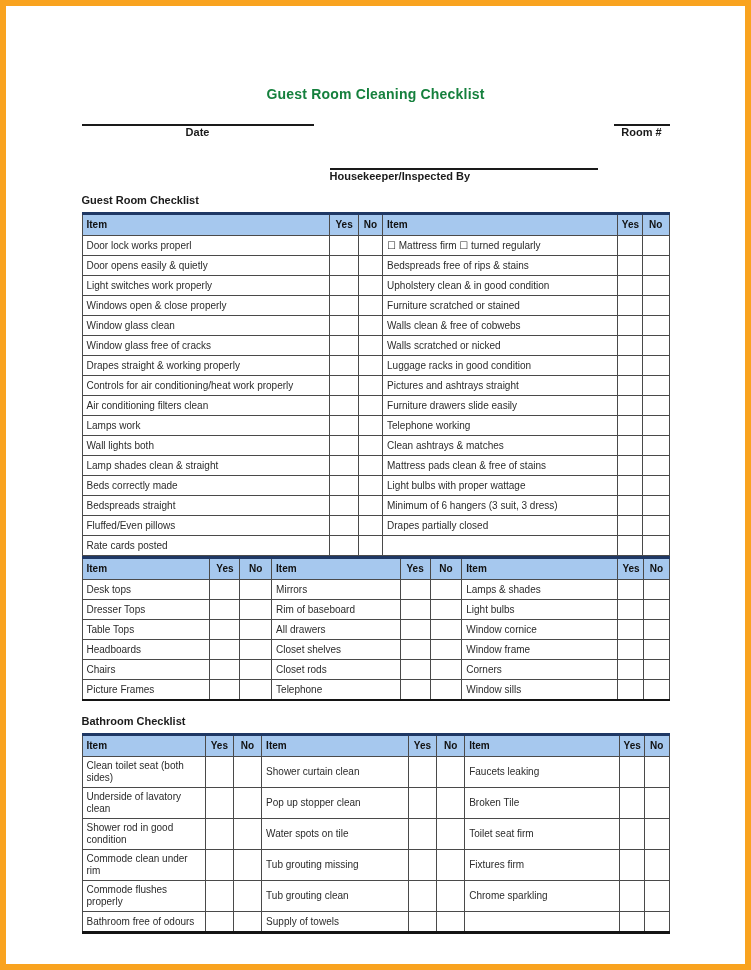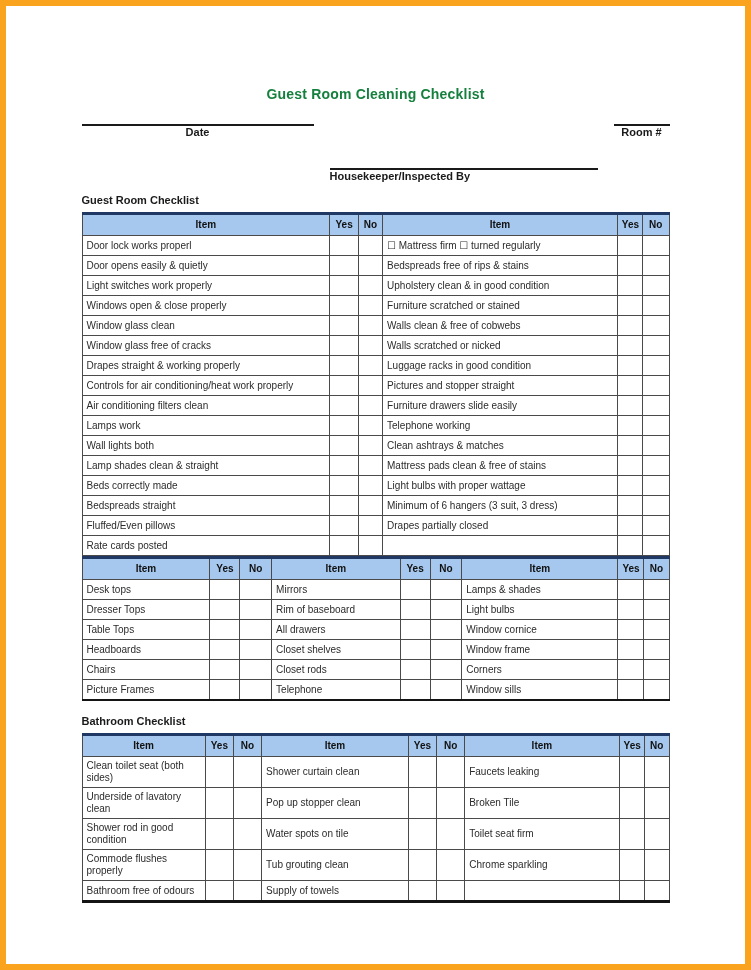--- a/index.html
+++ b/index.html
@@ -13,21 +13,21 @@
   .doc-title{font-size:14px;font-weight:bold;text-align:center;margin:80px 0 0;color:#15803d;letter-spacing:.2px;}
   .sig-row{display:flex;justify-content:space-between;margin-top:22px;}
   .sig-seg{border-top:2px solid #1a1a1a;padding-top:0;font-weight:bold;font-size:11px;text-align:center;color:#1a1a1a;}
   .sig-date{width:232px;}
   .sig-hk{width:268px;text-align:left;margin-top:44px;}
   .sig-room{width:56px;}
   .section-title{text-align:left;font-weight:bold;font-size:11px;color:#1a1a1a;margin:12px 0 6px;}
   table{border-collapse:collapse;width:100%;table-layout:fixed;}
   th,td{border:1px solid #4a4a4a;font-size:10px;padding:2px 4px;vertical-align:middle;overflow:hidden;line-height:12px;color:#2b2b2b;}
   th{background:#A6C8EE;border-top:3px solid #1F3864;font-size:10px;padding:4px 4px;color:#111;}
-  th.h-item{text-align:center;}
+  th.h-item{text-align:left;}
   th.h-chk{text-align:center;}
   td.item{height:13px;padding:3px 4px;}
   td.chk{background:#fff;}
   table.t2{border-bottom:2px solid #141414;}
   table.t3{border-bottom:3px solid #141414;}
 </style>
 </head>
 <body>
 
 <div class="frame">
@@ -122,21 +122,21 @@
             <td class="chk"></td>
             <td class="chk"></td>
             <td class="item">Luggage racks in good condition</td>
             <td class="chk"></td>
             <td class="chk"></td>
           </tr>
           <tr>
             <td class="item">Controls for air conditioning/heat work properly</td>
             <td class="chk"></td>
             <td class="chk"></td>
-            <td class="item">Pictures and stopper straight</td>
+            <td class="item">Pictures and ashtrays straight</td>
             <td class="chk"></td>
             <td class="chk"></td>
           </tr>
           <tr>
             <td class="item">Air conditioning filters clean</td>
             <td class="chk"></td>
             <td class="chk"></td>
             <td class="item">Furniture drawers slide easily</td>
             <td class="chk"></td>
             <td class="chk"></td>
@@ -350,20 +350,31 @@
             <td class="chk"></td>
             <td class="chk"></td>
             <td class="item">Water spots on tile</td>
             <td class="chk"></td>
             <td class="chk"></td>
             <td class="item">Toilet seat firm</td>
             <td class="chk"></td>
             <td class="chk"></td>
           </tr>
           <tr>
+            <td class="item">Commode clean under rim</td>
+            <td class="chk"></td>
+            <td class="chk"></td>
+            <td class="item">Tub grouting missing</td>
+            <td class="chk"></td>
+            <td class="chk"></td>
+            <td class="item">Fixtures firm</td>
+            <td class="chk"></td>
+            <td class="chk"></td>
+          </tr>
+          <tr>
             <td class="item">Commode flushes properly</td>
             <td class="chk"></td>
             <td class="chk"></td>
             <td class="item">Tub grouting clean</td>
             <td class="chk"></td>
             <td class="chk"></td>
             <td class="item">Chrome sparkling</td>
             <td class="chk"></td>
             <td class="chk"></td>
           </tr>

